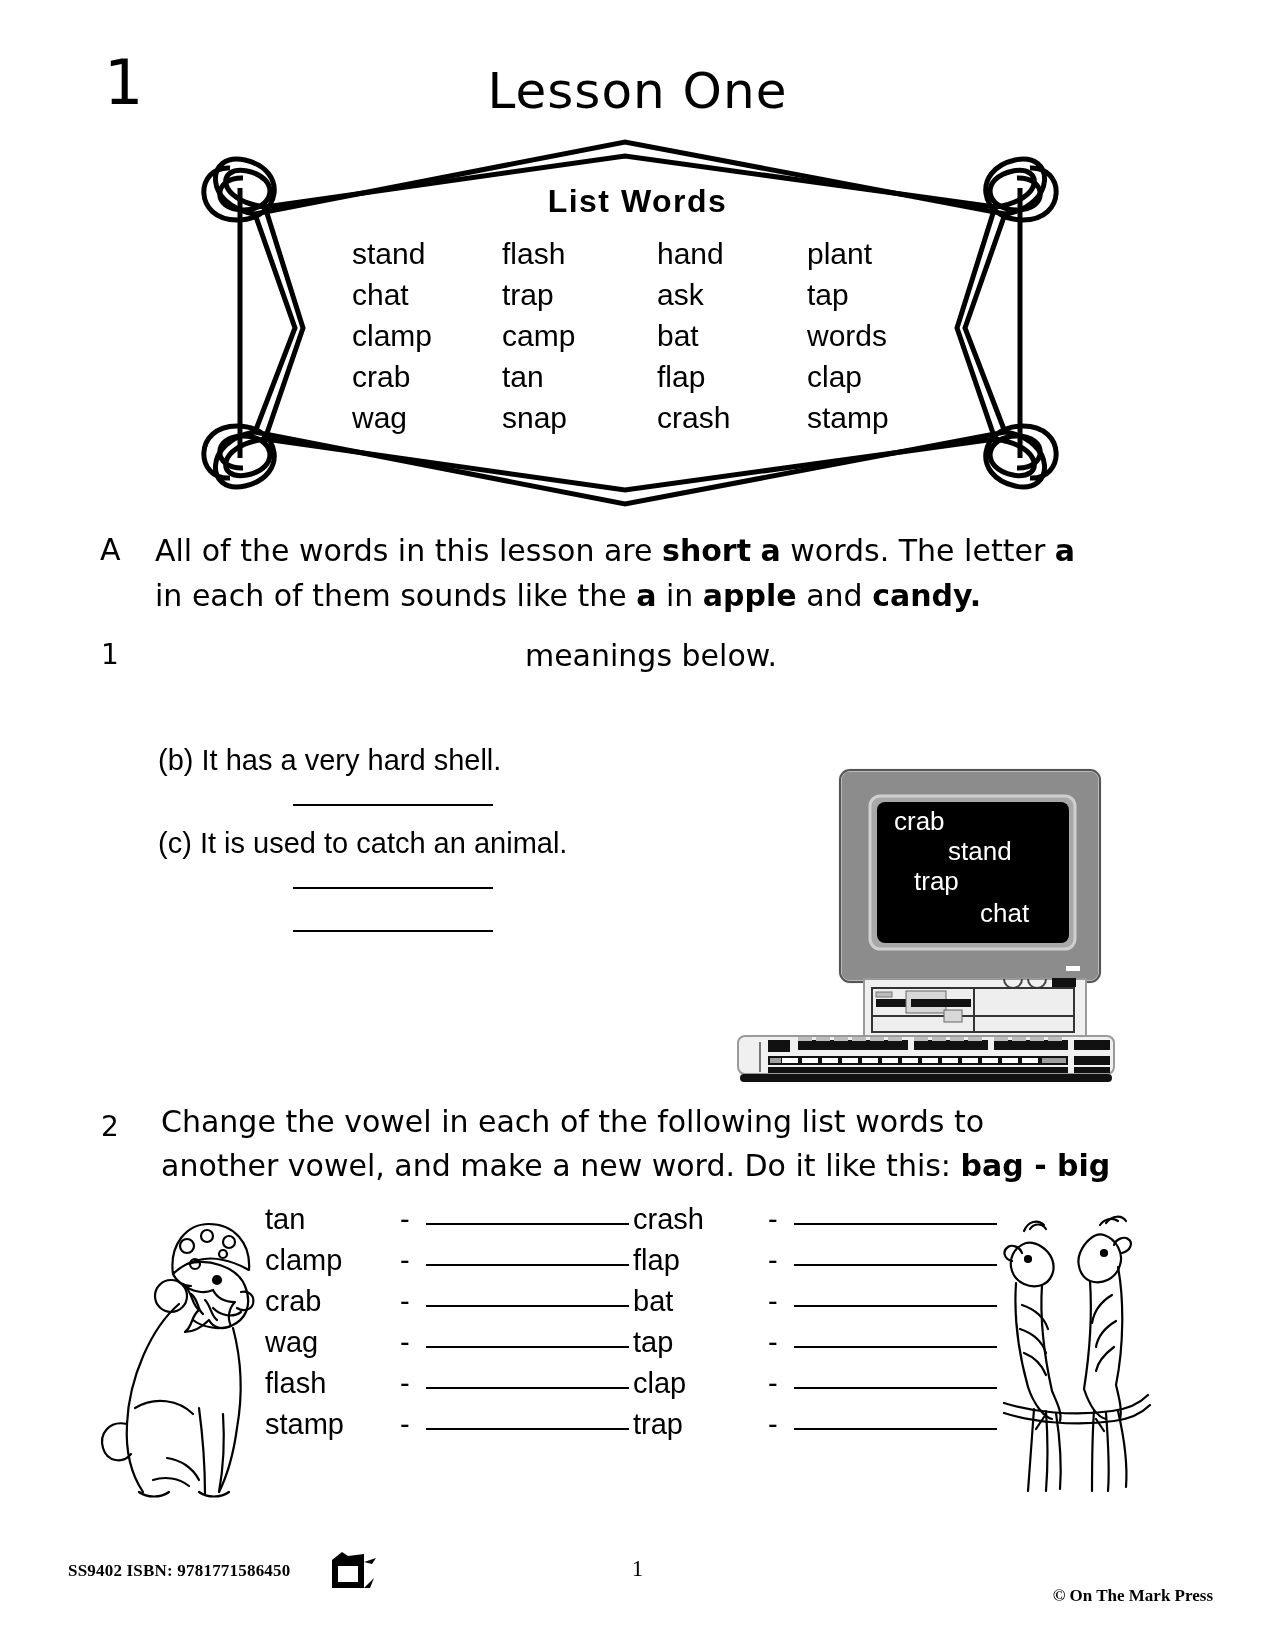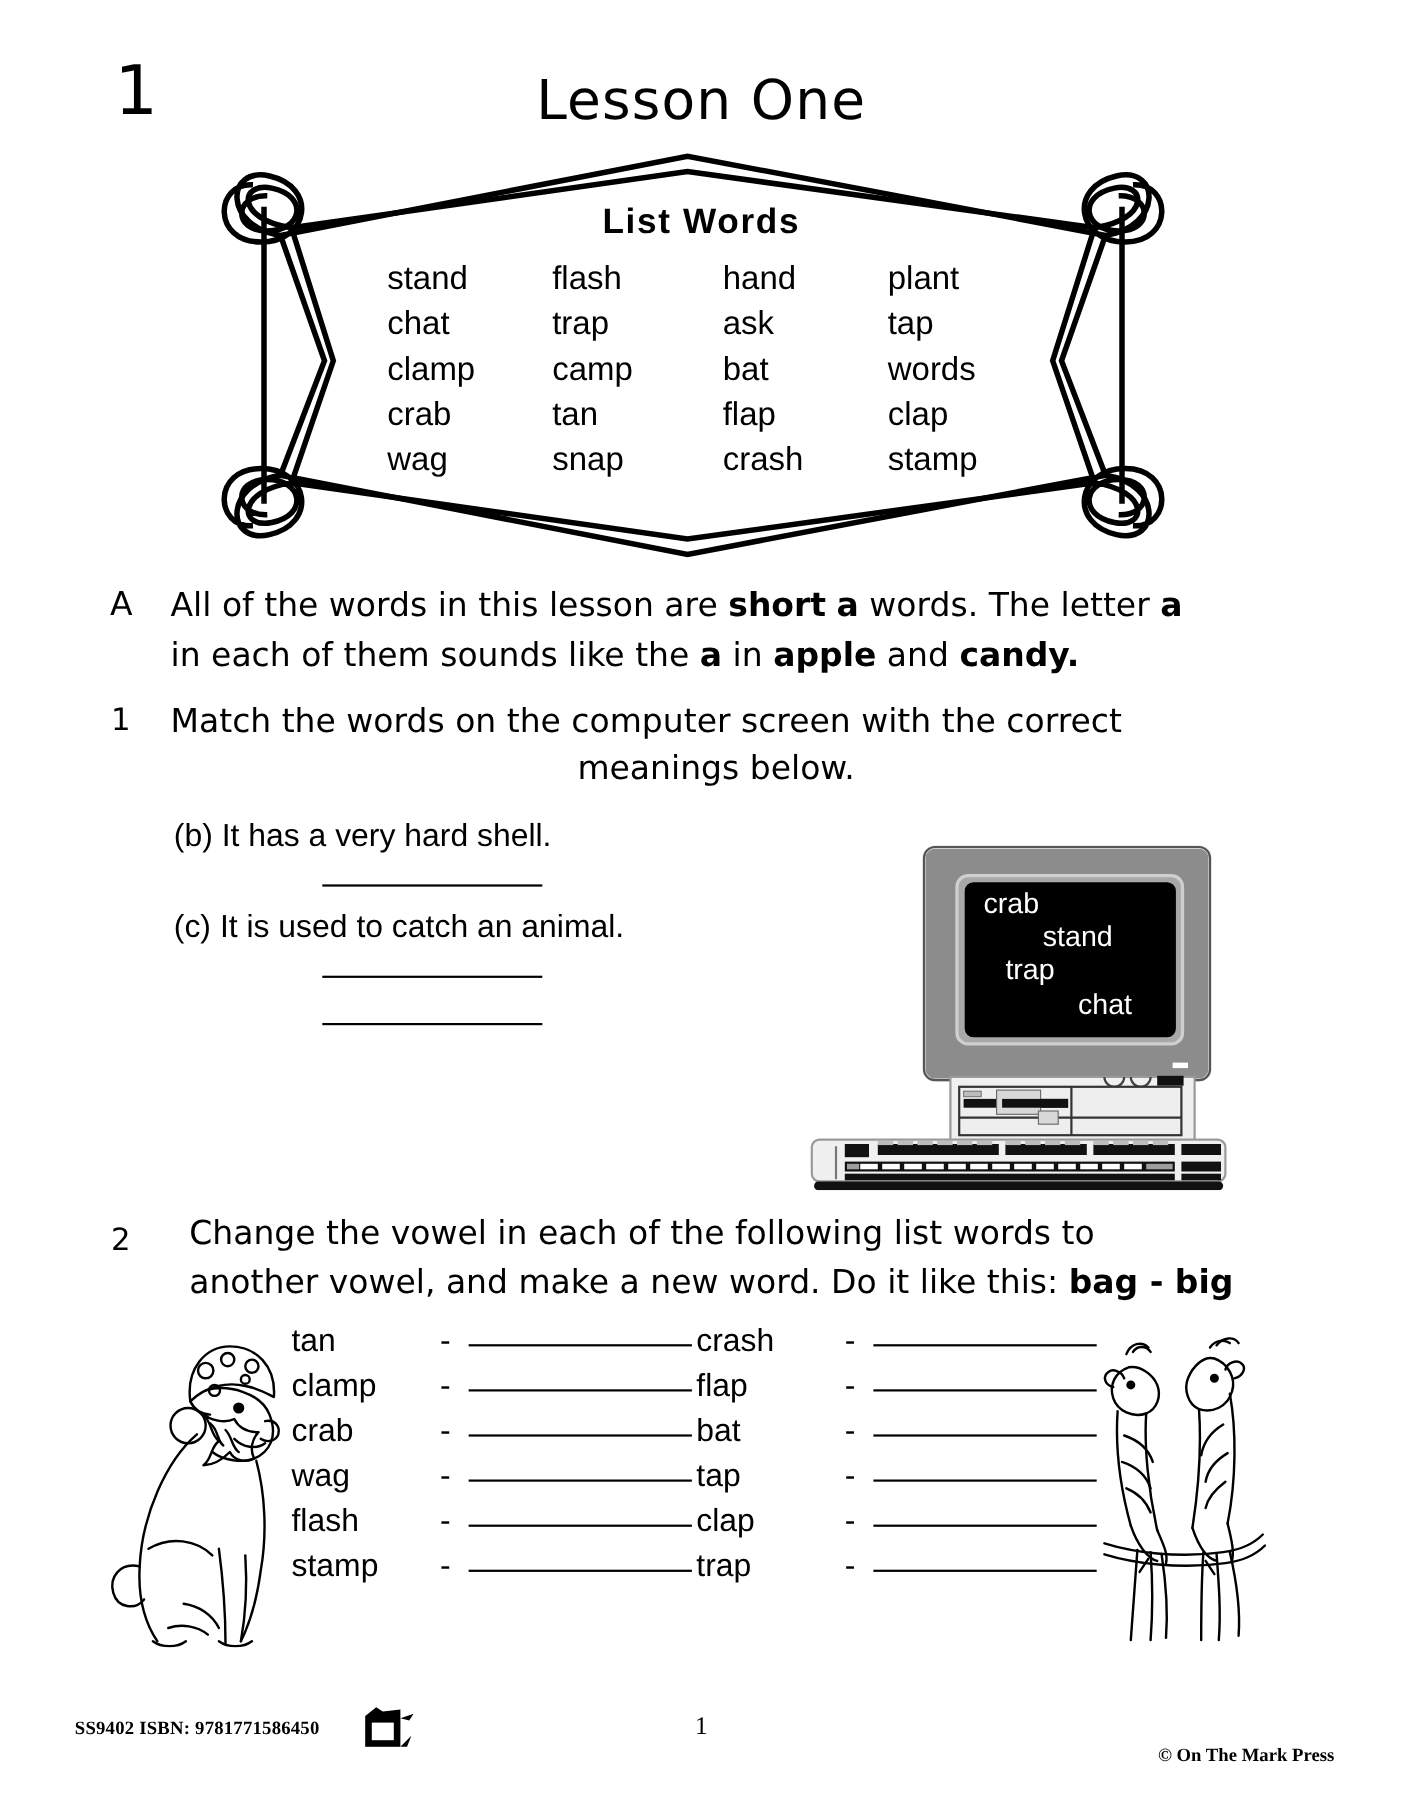--- a/index.html
+++ b/index.html
@@ -150,21 +150,21 @@
   
   .q2-marker {
     position: absolute;
     left: 101px;
     top: 1110px;
     font-family: "DejaVu Sans", sans-serif;
     font-size: 28px;
   }
   .q2-body {
     position: absolute;
-    left: 172px;
+    left: 161px;
     top: 1100px;
     width: 960px;
     font-family: "DejaVu Sans", sans-serif;
     font-size: 30px;
     line-height: 44px;
   }
   .q2-body b { font-weight: 700; }
 
   
   .vowel-cols {
@@ -299,21 +299,20 @@
   </div>
 
   <div class="sec-a-marker">A</div>
   <div class="sec-a-body">
     <span>All of the words in this lesson are </span><b>short</b><span> </span><b>a</b><span> words. The letter </span><b>a</b>
     <span>in each of them sounds like the </span><b>a</b><span> in </span><b>apple</b><span> and </span><b>candy.</b>
   </div>
 
   <div class="q1-marker">1</div>
   <div class="q1-body">
-    <div>Match the words on the computer screen with the correct</div>
     <div class="l2">meanings below.</div>
   </div>
 
   <div class="match-list">
     <div class="match-item">
       <div class="match-text">
         <span>(b)</span>
         <span>It has a very hard shell.</span>
       </div>
       <div class="match-blank">

